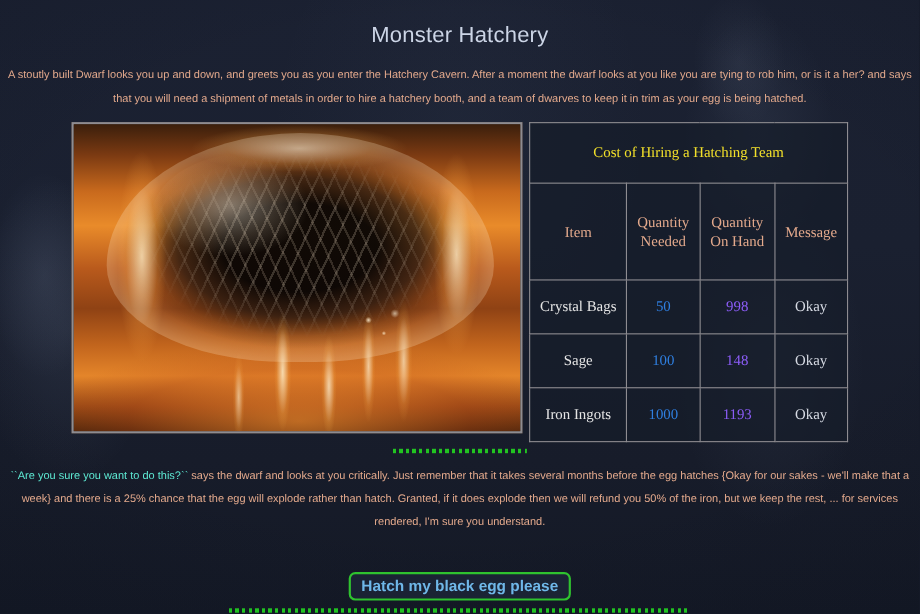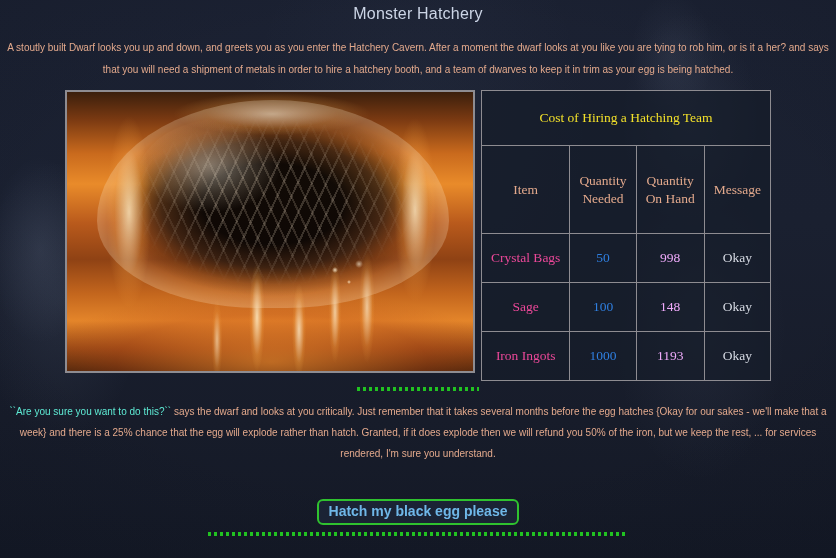--- a/index.html
+++ b/index.html
@@ -42,23 +42,23 @@
   #page {
     position: relative;
     z-index: 2;
     width: 836px;
     height: 558px;
   }
 
   
   .page-title {
     margin: 0;
-    padding-top: 5px;
+    padding-top: 21px;
     text-align: center;
-    font-size: 16px;
+    font-size: 20px;
     font-weight: 400;
     color: #ccd5e6;
     letter-spacing: 0.2px;
   }
 
   
   .narrative {
     margin: 0;
     padding: 14px 2px 0 2px;
     text-align: center;
@@ -175,23 +175,23 @@
     padding: 0 12px;
   }
   .col-head {
     color: #e3a98c;
     font-size: 13.8px;
     height: 88px;
     line-height: 18px;
   }
   .col-head-item { text-align: left; }
   .row-cell { height: 49px; }
-  .cell-item  { color: #ec4899; }
+  .cell-item  { color: #e5e5e5; }
   .cell-need  { color: #2f7fe0; font-weight: bold; }
-  .cell-have  { color: #f0abfc; font-weight: bold; }
+  .cell-have  { color: #8b5cf6; font-weight: bold; }
   .cell-msg   { color: #d7dbe4; }
 
   
   .divider {
     height: 4px;
     margin: 6px auto 0 auto;
     background-image: repeating-linear-gradient(90deg,
       #21c321 0px, #21c321 3px, rgba(0,0,0,0) 3px, rgba(0,0,0,0) 6px);
   }
   .divider-top  { width: 122px; }

